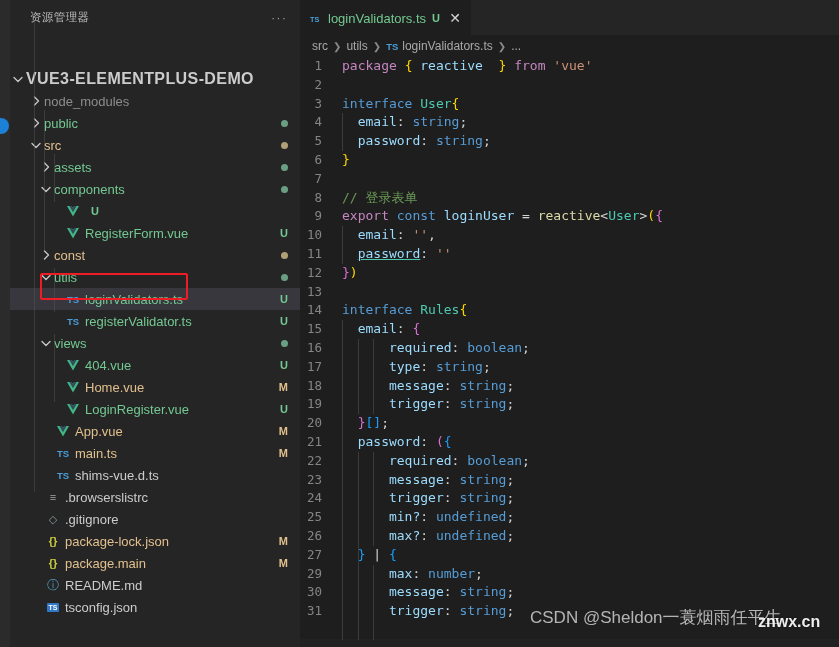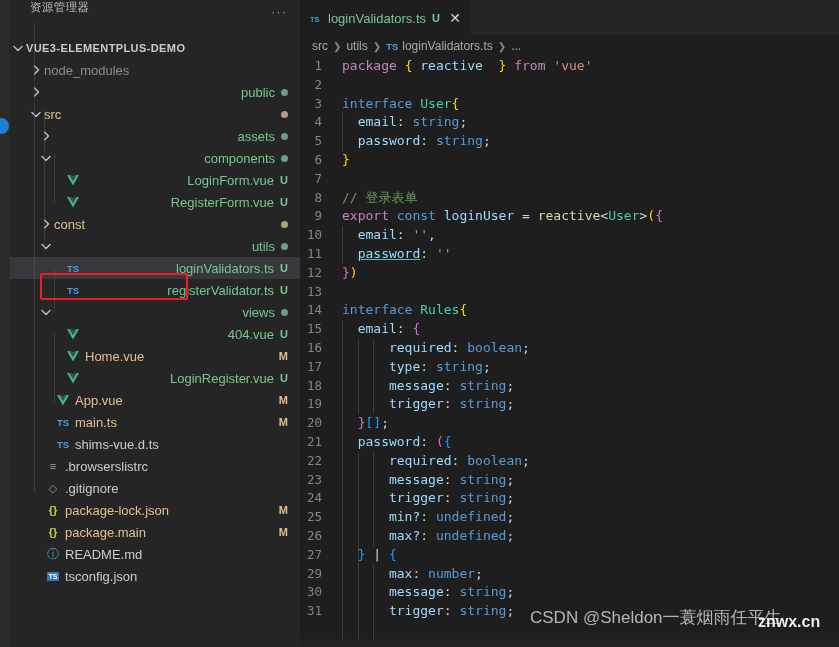--- a/index.html
+++ b/index.html
@@ -22,39 +22,39 @@
     background: #1b80d6;
   }
 
   
   .sidebar {
     width: 290px; flex: 0 0 290px; height: 647px;
     background: #252526; display: flex; flex-direction: column;
     position: relative;
   }
   .sb-header {
-    height: 35px; display: flex; align-items: flex-start;
+    height: 35px; display: flex; align-items: center;
     padding: 0 4px 0 20px; color: #bbbbbb;
     font-size: 11.5px; letter-spacing: .4px;
   }
   .sb-title { flex: 1; }
   .sb-more {
     width: 22px; height: 22px; display: flex; align-items: center;
     justify-content: center; color: #9a9a9a; font-size: 13px;
     letter-spacing: 1px; margin-right: 6px;
   }
   .sb-tree { flex: 1; overflow: hidden; padding-top: 2px; }
 
   .row {
     height: 22px; display: flex; align-items: center;
     position: relative; font-size: 13px; color: #cccccc;
     white-space: nowrap; padding-right: 12px;
   }
   .row.selected { background: #37373d; }
-  .row.root { font-weight: bold; font-size: 11px; letter-spacing: .4px; color: #cccccc; }
+  .row.root { font-weight: bold; font-size: 16px; letter-spacing: .4px; color: #cccccc; margin-top: 31px; }
 
   .chev {
     width: 16px; flex: 0 0 16px; display: flex; align-items: center;
     justify-content: center; color: #c5c5c5;
   }
   .chev svg { display: block; }
   .chev.empty { visibility: hidden; }
 
   .ficon {
     width: 18px; flex: 0 0 18px; display: flex; align-items: center;
@@ -65,21 +65,21 @@
     background: #3178c6; color: #fff; font-size: 7px; font-weight: bold;
     padding: 1px 2px; border-radius: 1px; line-height: 1;
   }
   .vue-icon svg { display: block; }
   .brace { color: #cbcb41; font-weight: bold; font-size: 11px; }
   .md-icon { color: #519aba; font-size: 12px; }
   .cfg-icon { color: #a6a6a6; font-size: 11px; }
   .gitignore-icon { color: #8a9aa0; font-size: 11px; }
 
   .fname { flex: 1; overflow: hidden; text-overflow: ellipsis; }
-  .fname.green  { color: #73c991; text-align: right; }
+  .fname.green  { color: #73c991; }
   .fname.orange { color: #e2c08d; }
   .fname.gray   { color: #8c8c8c; }
   .fname.plain  { color: #cccccc; }
 
   .badge { font-size: 11px; font-weight: bold; margin-left: 6px; }
   .badge.u { color: #73c991; }
   .badge.m { color: #e2c08d; }
   .dot {
     width: 7px; height: 7px; border-radius: 50%; margin-left: 6px;
     flex: 0 0 7px;
@@ -249,21 +249,20 @@
           <span style="display:inline-block;flex:0 0 38px;height:1px"></span>
           <span class="chev empty"></span>
           <span class="ficon">
             <span class="vue-icon">
               <svg width="12" height="11" viewBox="0 0 24 22">
                 <path d="M14.5 0 L12 4.3 L9.5 0 L0 0 L12 21 L24 0 Z" fill="#41b883"></path>
                 <path d="M14.5 0 L12 4.3 L9.5 0 L4.8 0 L12 12.6 L19.2 0 Z" fill="#35495e"></path>
               </svg>
             </span>
           </span>
-          <span class="fname green">LoginForm.vue</span>
           <span class="badge u">U</span>
         </div>
         <div class="row">
           <span style="display:inline-block;flex:0 0 38px;height:1px"></span>
           <span class="chev empty"></span>
           <span class="ficon">
             <span class="vue-icon">
               <svg width="12" height="11" viewBox="0 0 24 22">
                 <path d="M14.5 0 L12 4.3 L9.5 0 L0 0 L12 21 L24 0 Z" fill="#41b883"></path>
                 <path d="M14.5 0 L12 4.3 L9.5 0 L4.8 0 L12 12.6 L19.2 0 Z" fill="#35495e"></path>

